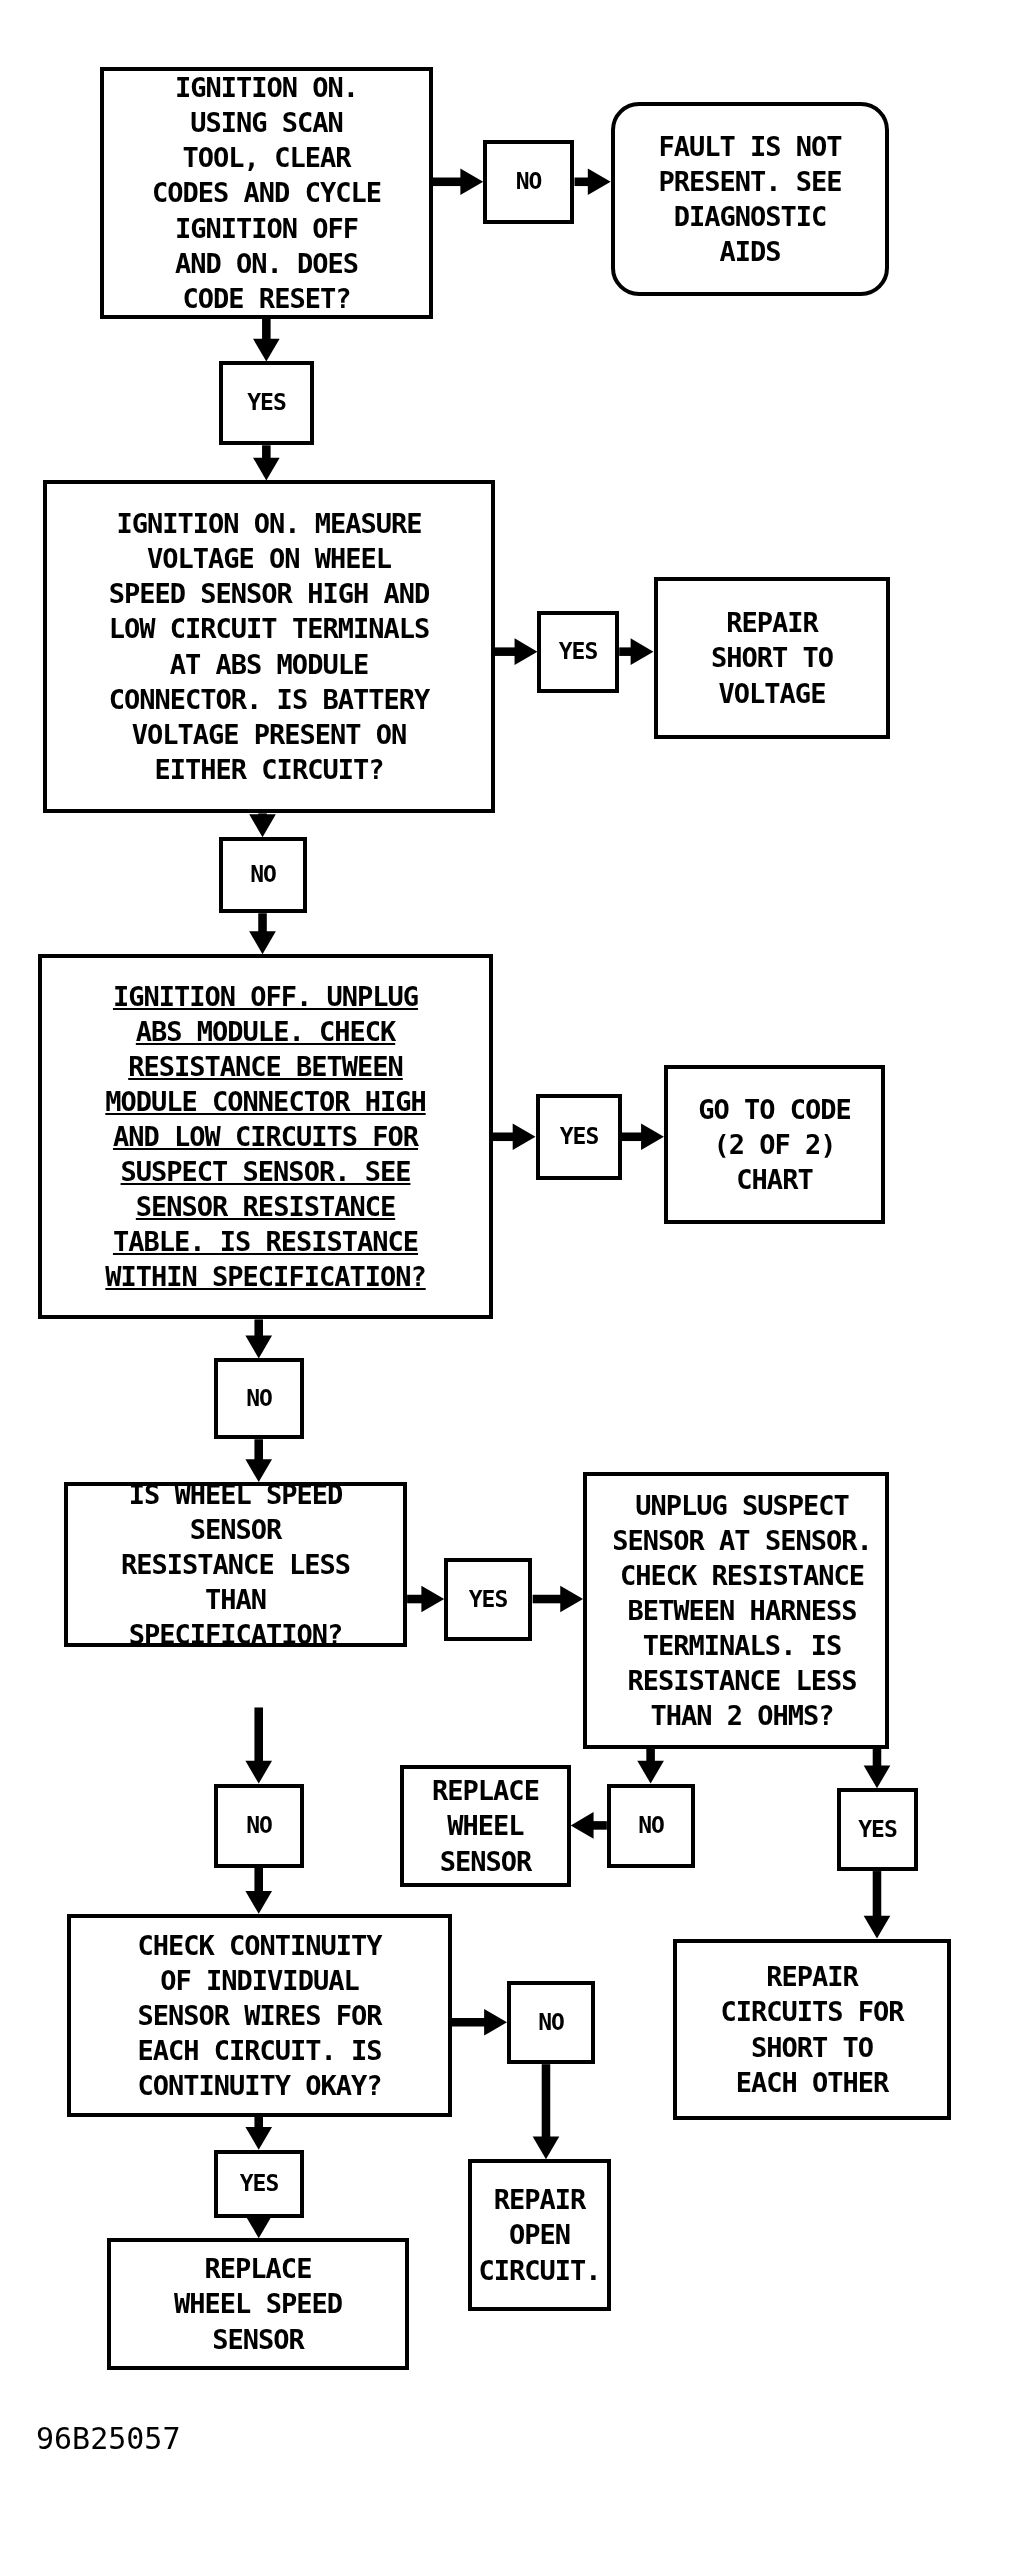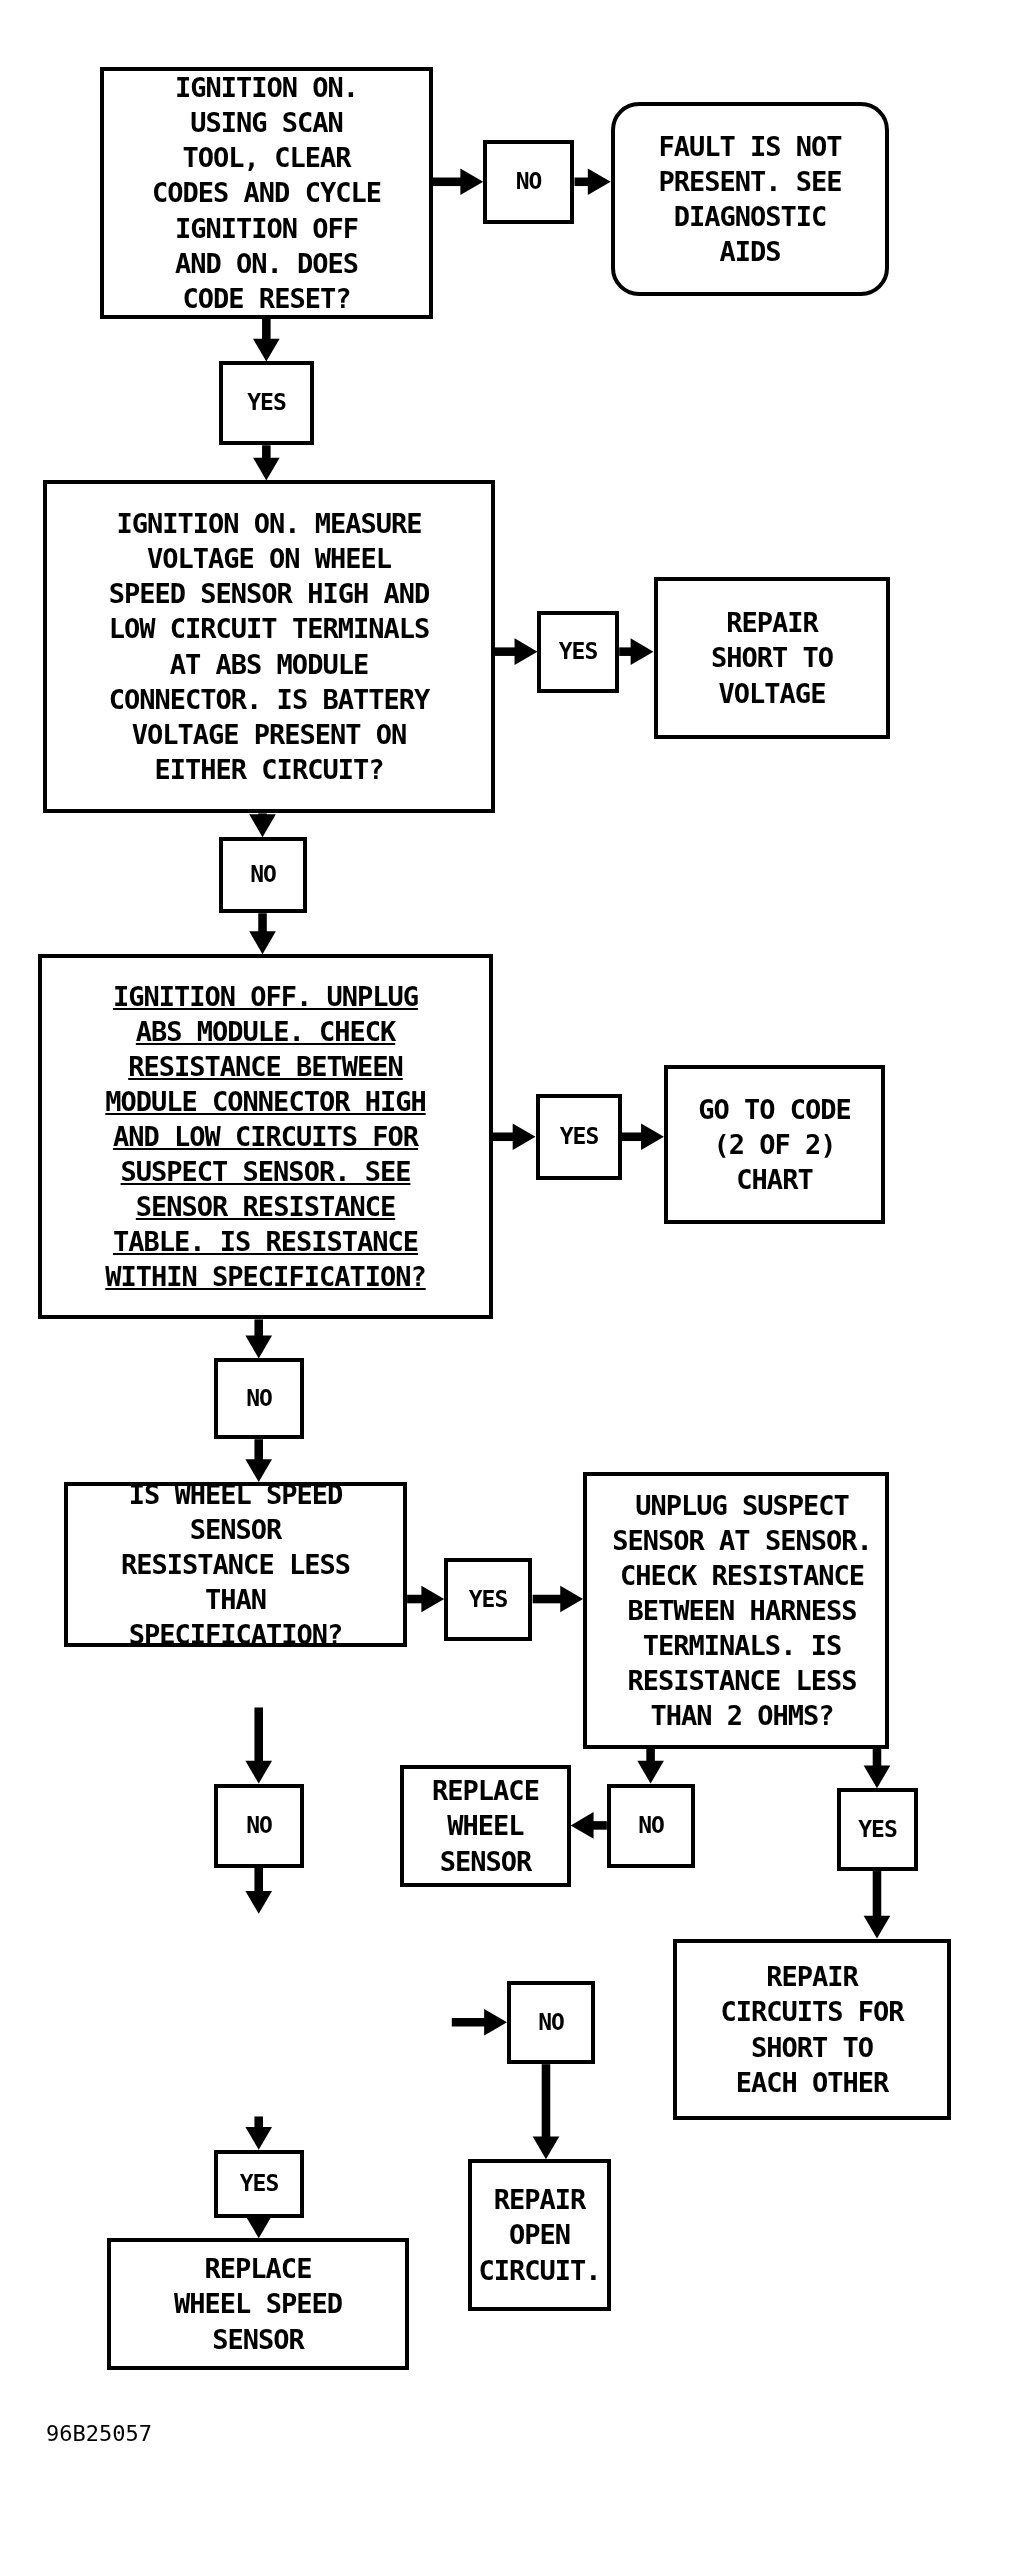--- a/index.html
+++ b/index.html
@@ -47,23 +47,23 @@
   #connectors line {
     stroke: #000000;
     stroke-width: 9;
   }
   #connectors polygon {
     fill: #000000;
     stroke: none;
   }
   .figure-caption {
     position: absolute;
-    left: 46px;
+    left: 36px;
     top: 2421px;
-    font-size: 22px;
+    font-size: 30px;
     font-weight: normal;
     letter-spacing: 0px;
     font-family: "DejaVu Sans Mono", "Liberation Mono", monospace;
   }
 </style>
 </head>
 <body>
 
 <div id="canvas">
 
@@ -281,20 +281,27 @@
     <span class="node-text">YES</span>
   </div>
 
   <div class="node" style="left:673px; top:1939px; width:278px; height:181px;">
     <span class="node-text">REPAIR
 CIRCUITS FOR
 SHORT TO
 EACH OTHER</span>
   </div>
 
+  <div class="node" style="left:67px; top:1914px; width:385px; height:203px;">
+    <span class="node-text">CHECK CONTINUITY
+OF INDIVIDUAL
+SENSOR WIRES FOR
+EACH CIRCUIT. IS
+CONTINUITY OKAY?</span>
+  </div>
 
   <div class="node label-box" style="left:507px; top:1981px; width:88px; height:83px;">
     <span class="node-text">NO</span>
   </div>
 
   <div class="node" style="left:468px; top:2159px; width:143px; height:152px;">
     <span class="node-text">REPAIR
 OPEN
 CIRCUIT.</span>
   </div>

